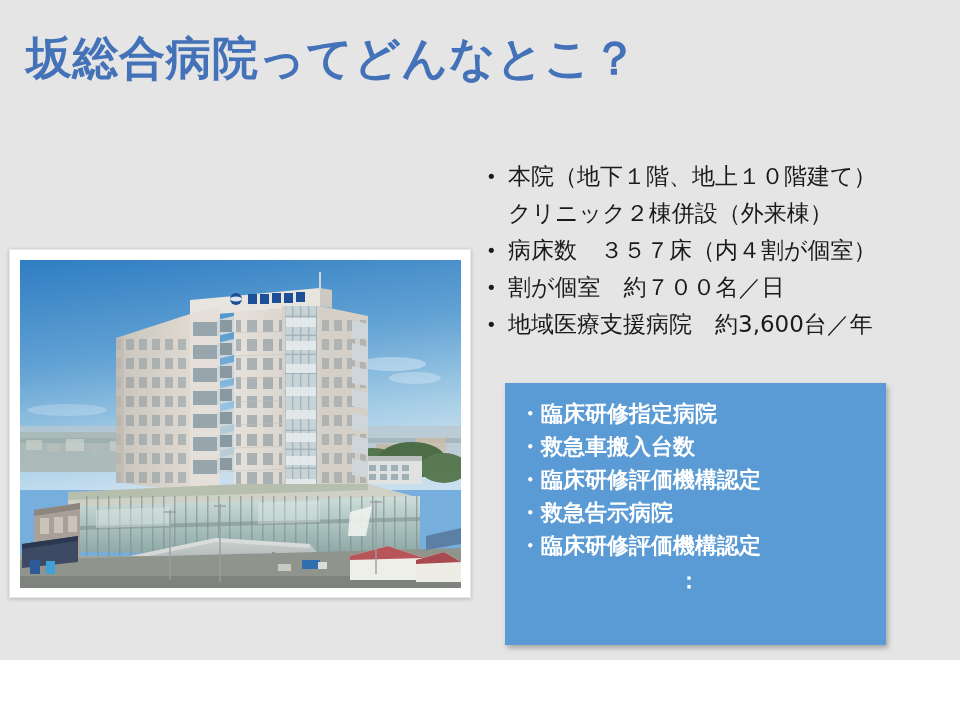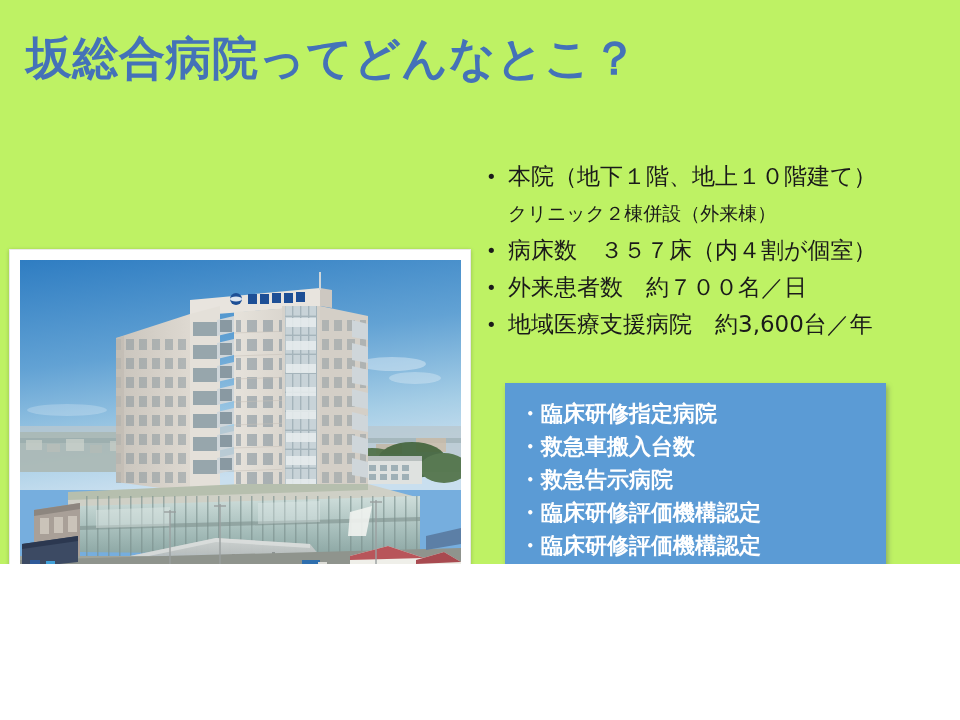--- a/index.html
+++ b/index.html
@@ -6,22 +6,22 @@
     margin: 0;
     padding: 0;
     background: #ffffff;
   }
   body {
     font-family: "Liberation Sans", "DejaVu Sans", sans-serif;
   }
   #slide {
     position: relative;
     width: 960px;
-    height: 564px;
-    background: #bef264;
+    height: 660px;
+    background: #e5e5e5;
     overflow: hidden;
   }
 
   
   #slide-title {
     position: absolute;
     left: 26px;
     top: 26px;
     width: 740px;
     height: 64px;
@@ -79,21 +79,21 @@
     flex: 0 0 22px;
     font-size: 18px;
     line-height: 37px;
     text-align: left;
   }
   .bullet-text {
     flex: 1 1 auto;
   }
   .bullet-sub {
     padding-left: 22px;
-    font-size: 19px;
+    font-size: 23px;
     line-height: 37px;
     white-space: nowrap;
   }
 
   
   #info-box {
     position: absolute;
     left: 505px;
     top: 383px;
     width: 381px;
@@ -376,32 +376,32 @@
     </div>
     <div class="bullet-sub">クリニック２棟併設（外来棟）</div>
 
     <div class="bullet-row">
       <span class="bullet-mark">•</span>
       <span class="bullet-text">病床数　３５７床（内４割が個室）</span>
     </div>
 
     <div class="bullet-row">
       <span class="bullet-mark">•</span>
-      <span class="bullet-text">外来患者数　約７００名／日</span>
+      <span class="bullet-text">割が個室　約７００名／日</span>
     </div>
 
     <div class="bullet-row">
       <span class="bullet-mark">•</span>
       <span class="bullet-text">地域医療支援病院　約3,600台／年</span>
     </div>
 
   </div>
 
   <div id="info-box">
     <div class="info-row">・臨床研修指定病院</div>
     <div class="info-row">・救急車搬入台数</div>
+    <div class="info-row">・臨床研修評価機構認定</div>
     <div class="info-row">・救急告示病院</div>
-    <div class="info-row">・臨床研修評価機構認定</div>
     <div class="info-row">・臨床研修評価機構認定</div>
     <div id="info-ellipsis">：</div>
   </div>
 
 </div>
 
 </body></html>

